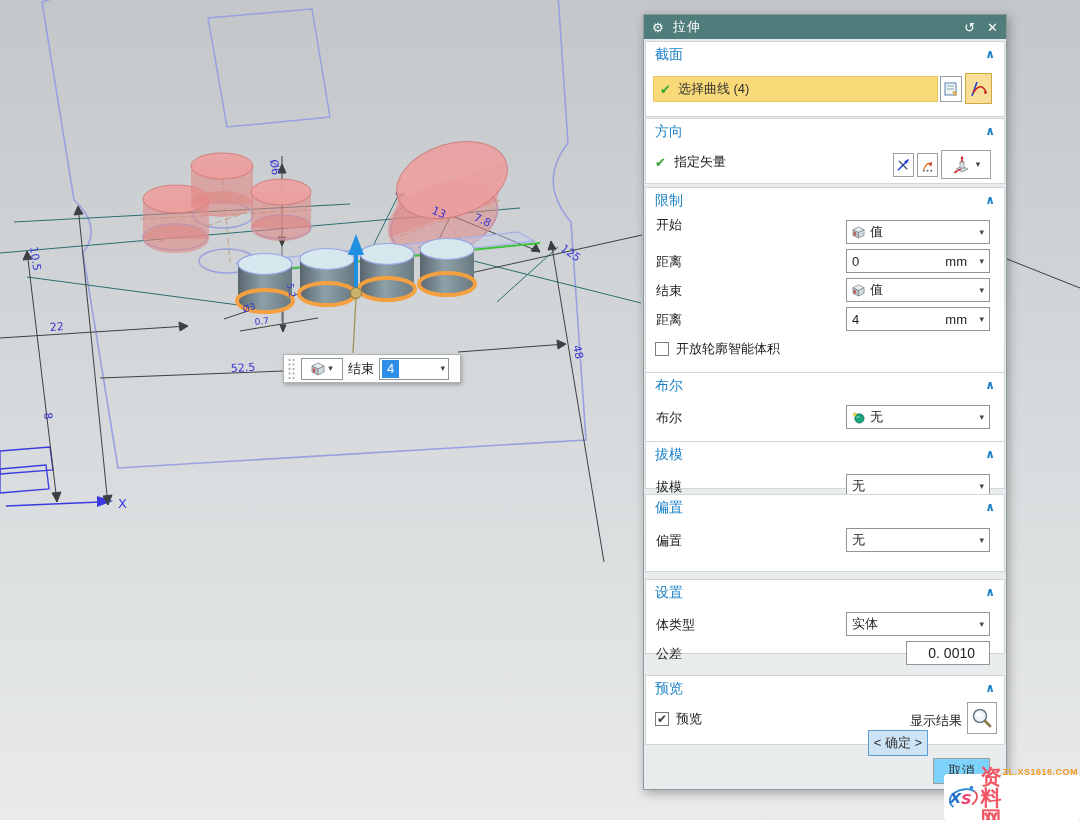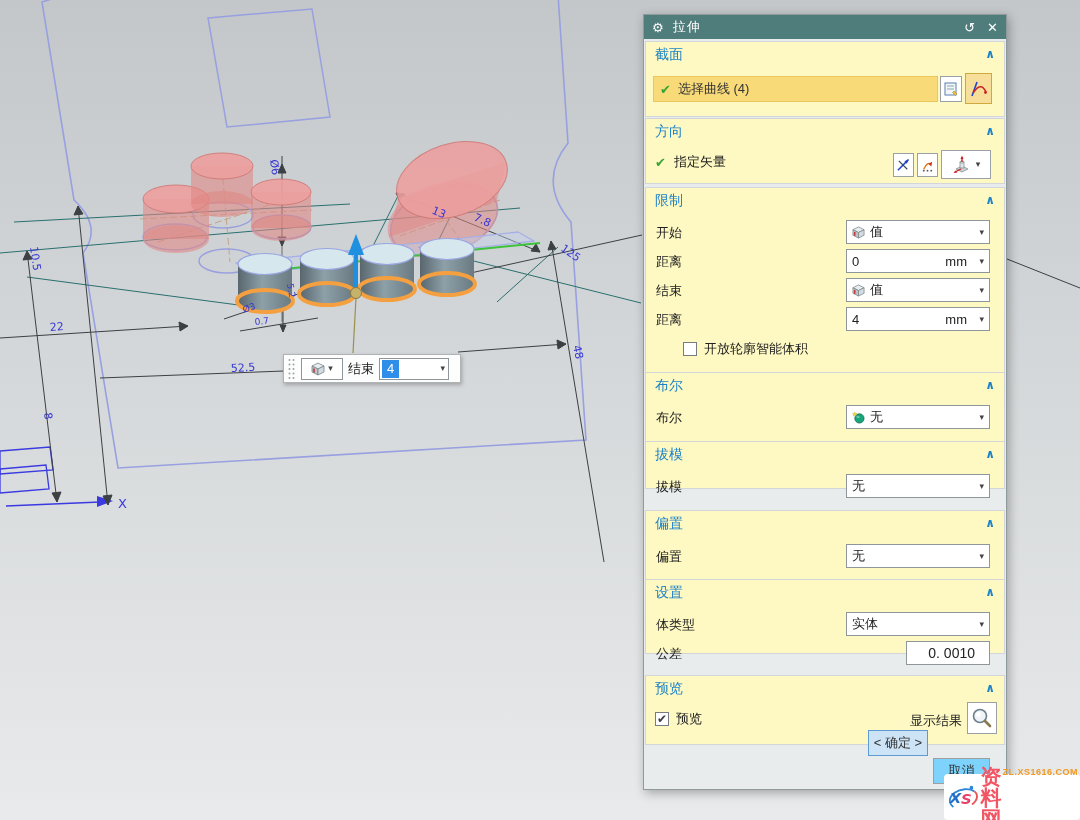--- a/index.html
+++ b/index.html
@@ -38,21 +38,21 @@
   .titlebar{
     position:absolute;left:0;top:0;right:0;height:24px;background:#4f7d7b;color:#fff;
     display:flex;align-items:center;padding:0 8px;box-sizing:border-box;
   }
   .tb-gear{font-size:13px;margin-right:9px;}
   .tb-title{font-size:13px;letter-spacing:1px;}
   .tb-right{margin-left:auto;display:flex;gap:12px;align-items:center;}
   .tb-ico{font-size:13px;cursor:default;line-height:1;}
 
   .grp{
-    position:absolute;left:1px;width:360px;background:#fef9c3;
+    position:absolute;left:1px;width:360px;background:#ffffff;
     border:1px solid #d2d6d8;box-sizing:border-box;
   }
   .grp-h{
     height:25px;line-height:25px;padding-left:9px;font-size:14px;color:#1d82c8;position:relative;
   }
   .chev{position:absolute;right:9px;top:0;color:#1d82c8;font-size:12px;font-weight:bold;}
   .lbl{font-size:13px;color:#222;}
   .check{color:#35a435;font-size:13px;font-weight:bold;}
 
   .hl-row{
@@ -367,21 +367,21 @@
       </svg>
       <span class="mt-caret">▾</span>
     </div>
   </div>
 
   <div class="grp" style="top:172px;height:198px;">
     <div class="grp-h">
       <span>限制</span>
       <span class="chev">∧</span>
     </div>
-    <div class="row-abs" style="left:10px;top:36px;">
+    <div class="row-abs" style="left:10px;top:28px;">
       <span class="lbl">开始</span>
     </div>
     <div class="field" style="top:32px;">
       <svg width="13" height="13" viewBox="0 0 14 14">
         <polygon points="7,1 13,4 7,7 1,4" fill="#e8eef0" stroke="#7a8488" stroke-width="0.8"></polygon>
         <polygon points="1,4 7,7 7,13 1,10" fill="#b9c4c9" stroke="#7a8488" stroke-width="0.8"></polygon>
         <polygon points="13,4 7,7 7,13 13,10" fill="#d2dbdf" stroke="#7a8488" stroke-width="0.8"></polygon>
         <line x1="3" y1="6.5" x2="3" y2="10.5" stroke="#cc2222" stroke-width="1.4"></line>
       </svg>
       <span class="val">值</span>
@@ -409,21 +409,21 @@
       <span class="caret">▾</span>
     </div>
     <div class="row-abs" style="left:10px;top:123px;">
       <span class="lbl">距离</span>
     </div>
     <div class="field" style="top:119px;">
       <span class="val">4</span>
       <span class="unit">mm</span>
       <span class="caret">▾</span>
     </div>
-    <div class="row-abs" style="left:9px;top:152px;gap:7px;margin-left:28px;">
+    <div class="row-abs" style="left:9px;top:152px;gap:7px;">
       <span class="cbx"></span>
       <span class="lbl">开放轮廓智能体积</span>
     </div>
   </div>
 
   <div class="grp" style="top:357px;height:82px;">
     <div class="grp-h">
       <span>布尔</span>
       <span class="chev">∧</span>
     </div>
@@ -448,21 +448,21 @@
     </div>
     <div class="row-abs" style="left:10px;top:36px;">
       <span class="lbl">拔模</span>
     </div>
     <div class="field" style="top:32px;">
       <span class="val">无</span>
       <span class="caret">▾</span>
     </div>
   </div>
 
-  <div class="grp" style="top:495px;height:78px;">
+  <div class="grp" style="top:479px;height:78px;">
     <div class="grp-h">
       <span>偏置</span>
       <span class="chev">∧</span>
     </div>
     <div class="row-abs" style="left:10px;top:37px;">
       <span class="lbl">偏置</span>
     </div>
     <div class="field" style="top:33px;">
       <span class="val">无</span>
       <span class="caret">▾</span>

